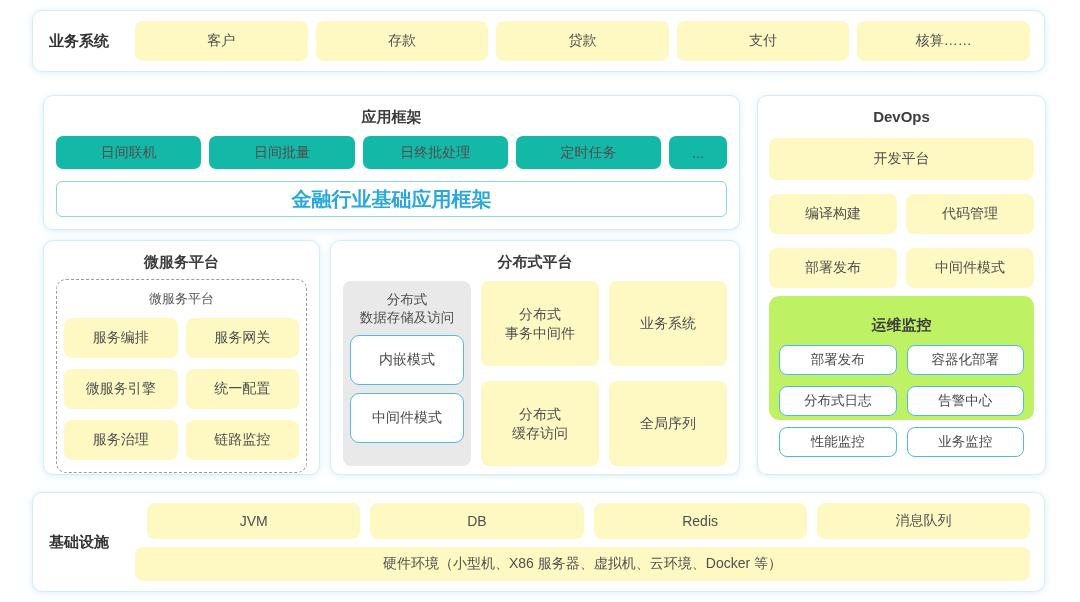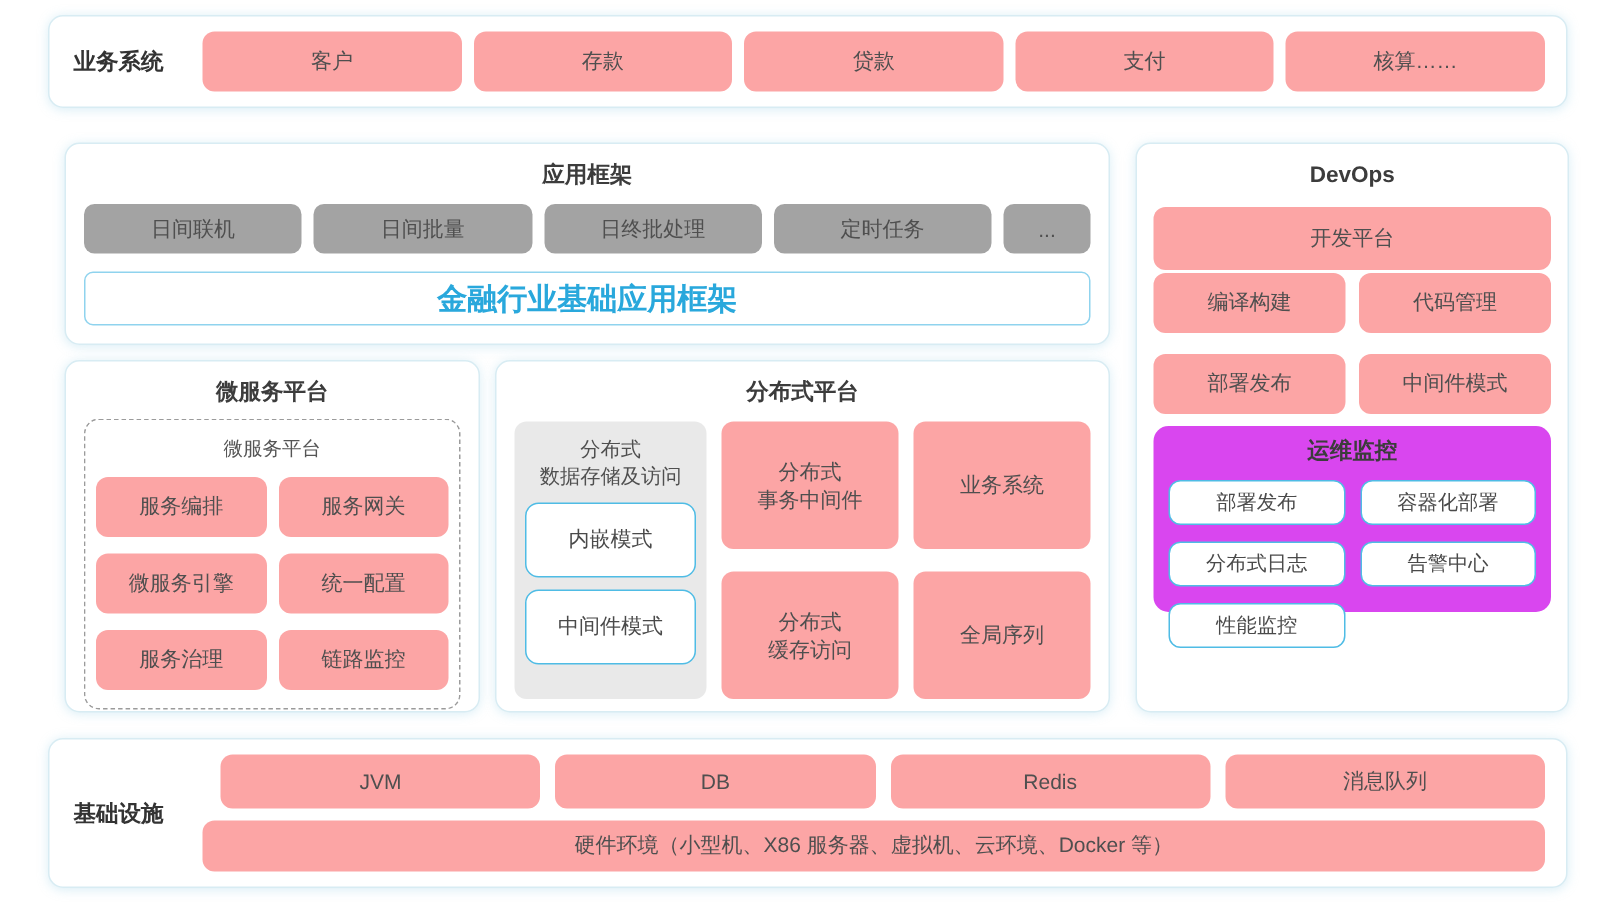--- a/index.html
+++ b/index.html
@@ -27,22 +27,22 @@
   }
   .box {
     display: flex;
     align-items: center;
     justify-content: center;
     border-radius: 8px;
     font-size: 14px;
     color: #4f4f4f;
     text-align: center;
   }
-  .gray { background: #fca5a5; }
-  .blue { background: #a3a3a3; }
+  .gray { background: #fef9c3; }
+  .blue { background: #14b8a6; }
   .pre { white-space: pre-line; line-height: 1.35; }
 
   
   .band { display: flex; align-items: center; padding: 0 14px; }
   .band-label {
     flex: 0 0 88px;
     font-weight: bold;
     font-size: 15px;
     color: #333;
     padding-left: 2px;
@@ -72,32 +72,32 @@
     justify-content: center;
     font-weight: bold;
     font-size: 20px;
     color: #29a8dc;
   }
 
   
   .devops { left: 757px; top: 95px; width: 289px; height: 380px; padding: 0 11px; border-radius: 10px; }
   .devops-wide { margin-top: 12px; height: 42px; }
   .devops-grid {
-    margin-top: 2px;
+    margin-top: 14px;
     display: grid;
     grid-template-columns: 1fr 1fr;
     gap: 14px 9px;
   }
   .devops-grid .box { height: 40px; }
   .monitor {
     margin-top: 8px;
     height: 124px;
-    background: #d946ef;
+    background: #bef264;
     border-radius: 10px;
-    padding: 7px 10px;
+    padding: 20px 10px;
   }
   .monitor-title {
     text-align: center;
     font-weight: bold;
     font-size: 15px;
     color: #3c3c3c;
     margin-bottom: 10px;
   }
   .monitor-grid { display: grid; grid-template-columns: 1fr 1fr; gap: 11px 10px; }
   .outline-box {
@@ -177,20 +177,21 @@
       <div class="box gray">中间件模式</div>
     </div>
     <div class="monitor">
       <div class="monitor-title">运维监控</div>
       <div class="monitor-grid">
         <div class="outline-box">部署发布</div>
         <div class="outline-box">容器化部署</div>
         <div class="outline-box">分布式日志</div>
         <div class="outline-box">告警中心</div>
         <div class="outline-box">性能监控</div>
+        <div class="outline-box">业务监控</div>
       </div>
     </div>
   </section>
 
   <section class="panel micro">
     <div class="panel-title">微服务平台</div>
     <div class="dashed">
       <div class="dashed-title">微服务平台</div>
       <div class="micro-grid">
         <div class="box gray">服务编排</div>

